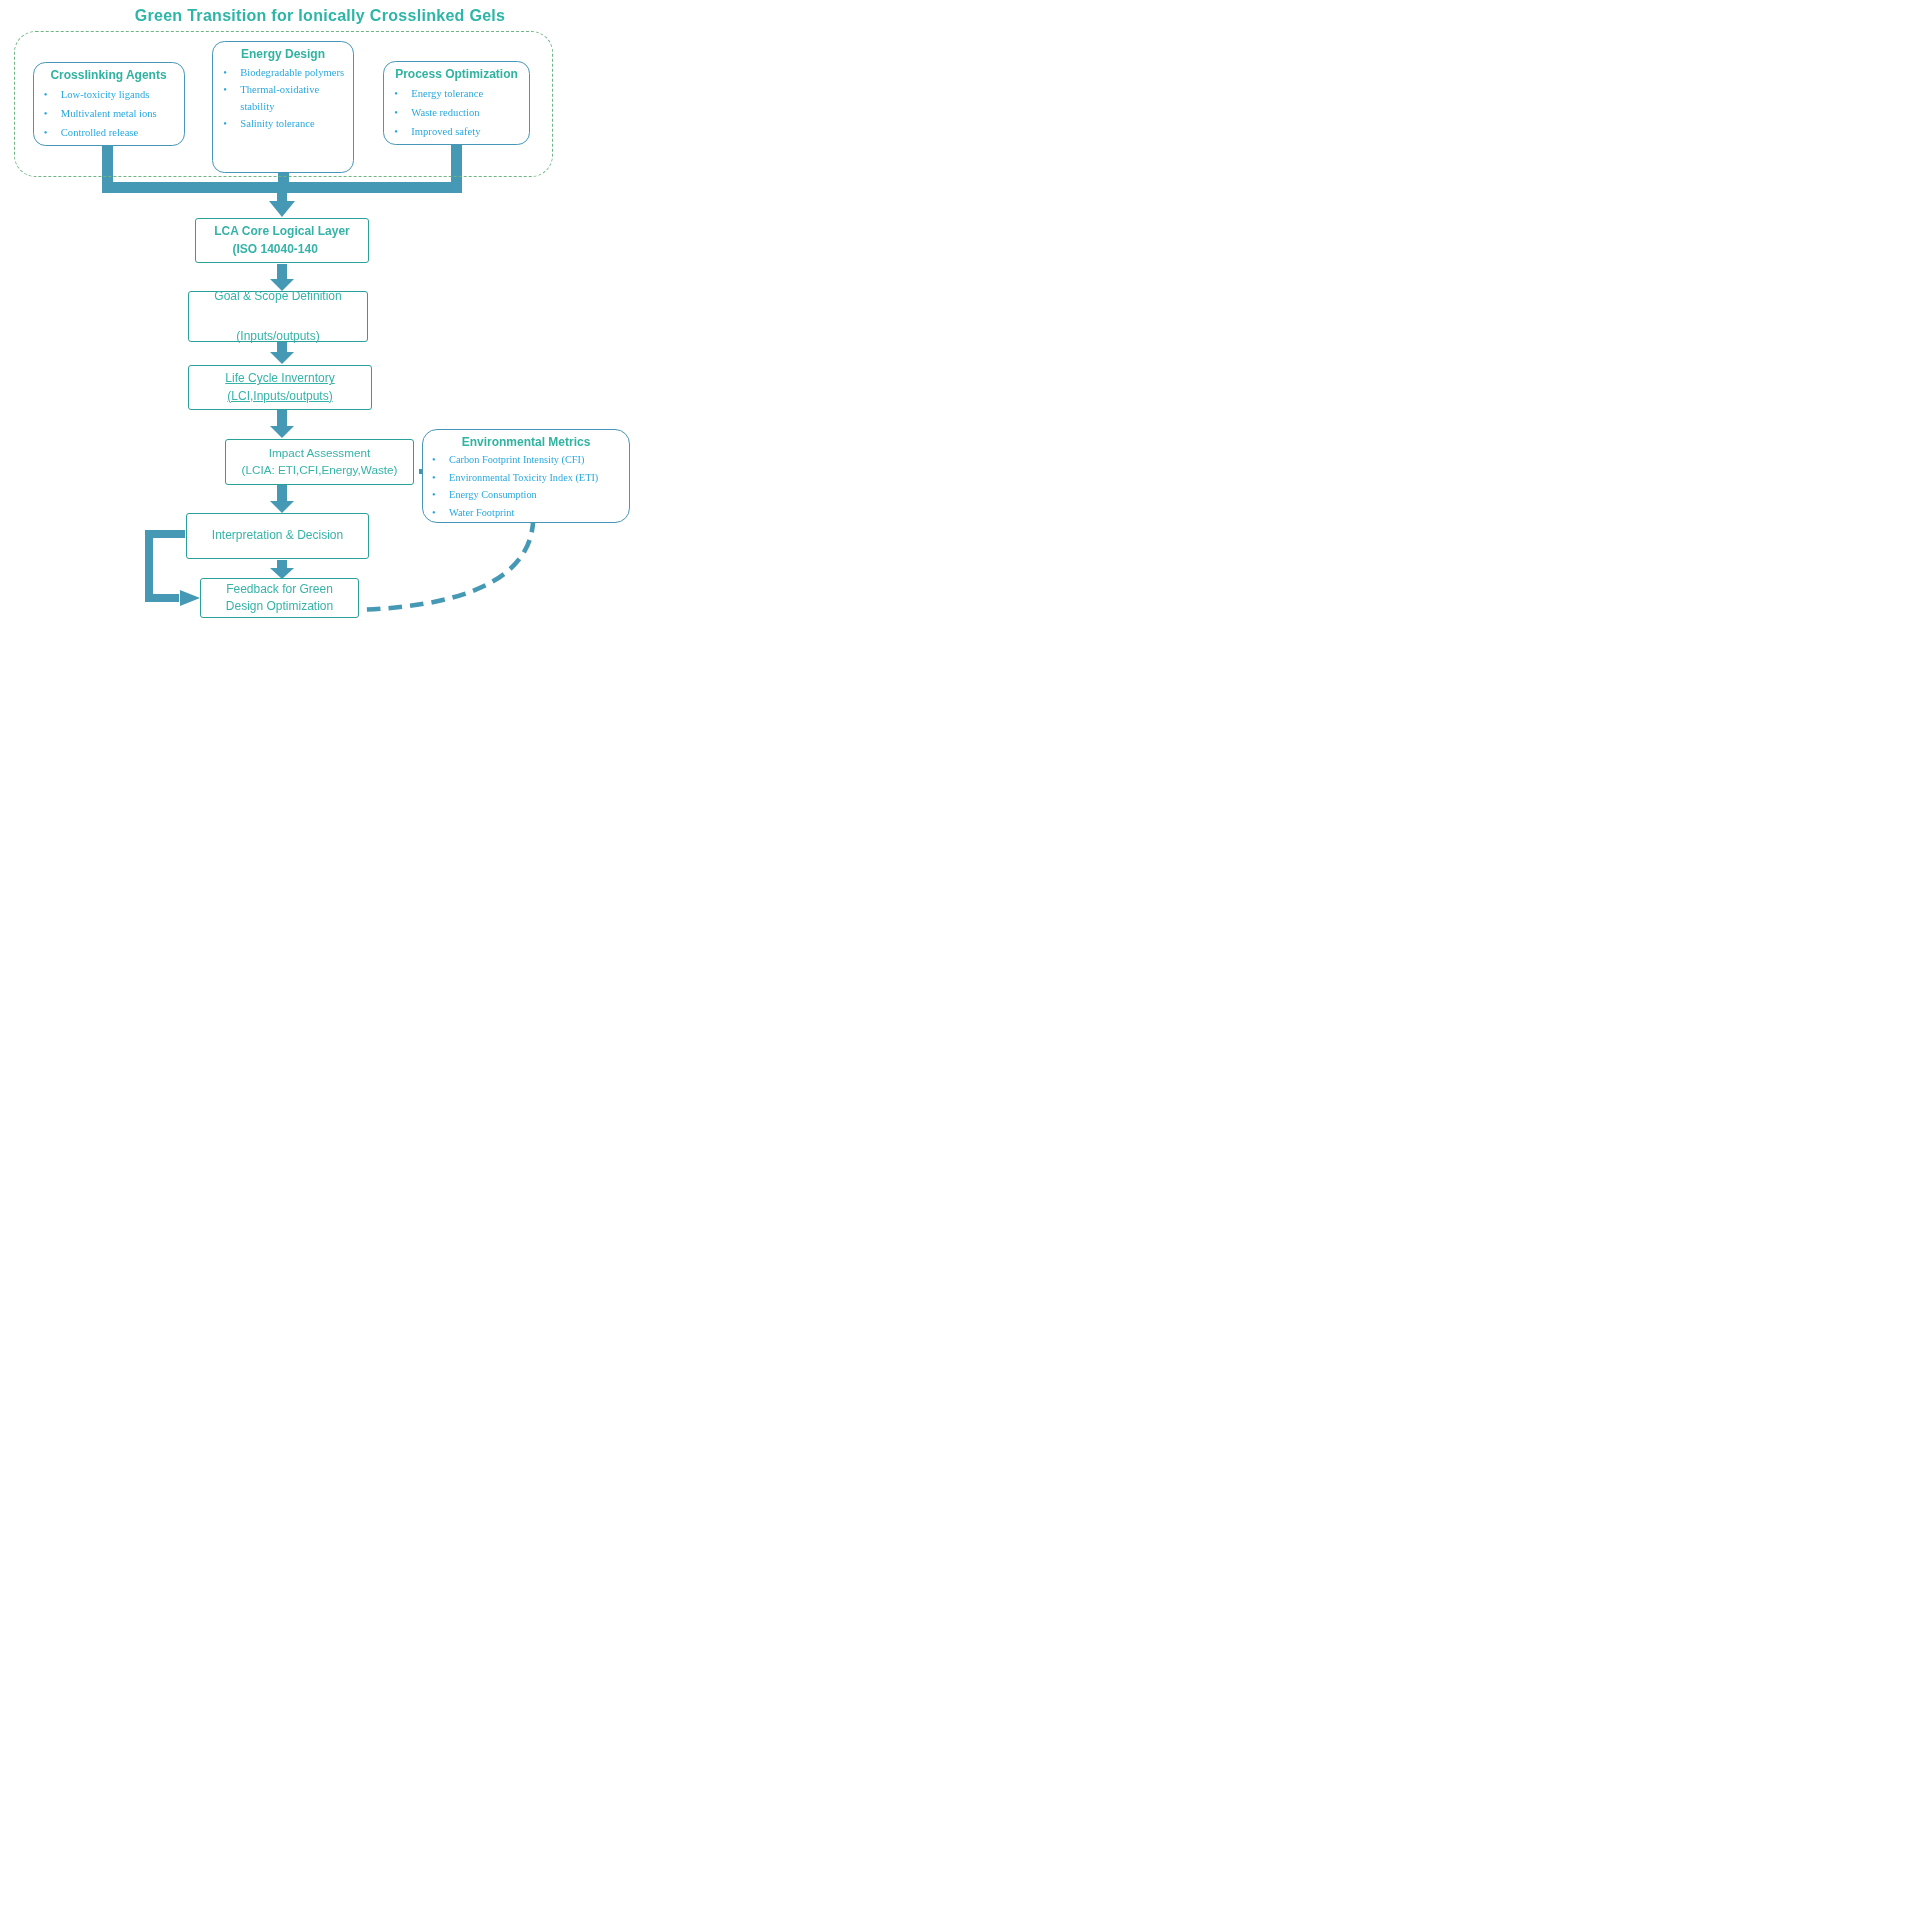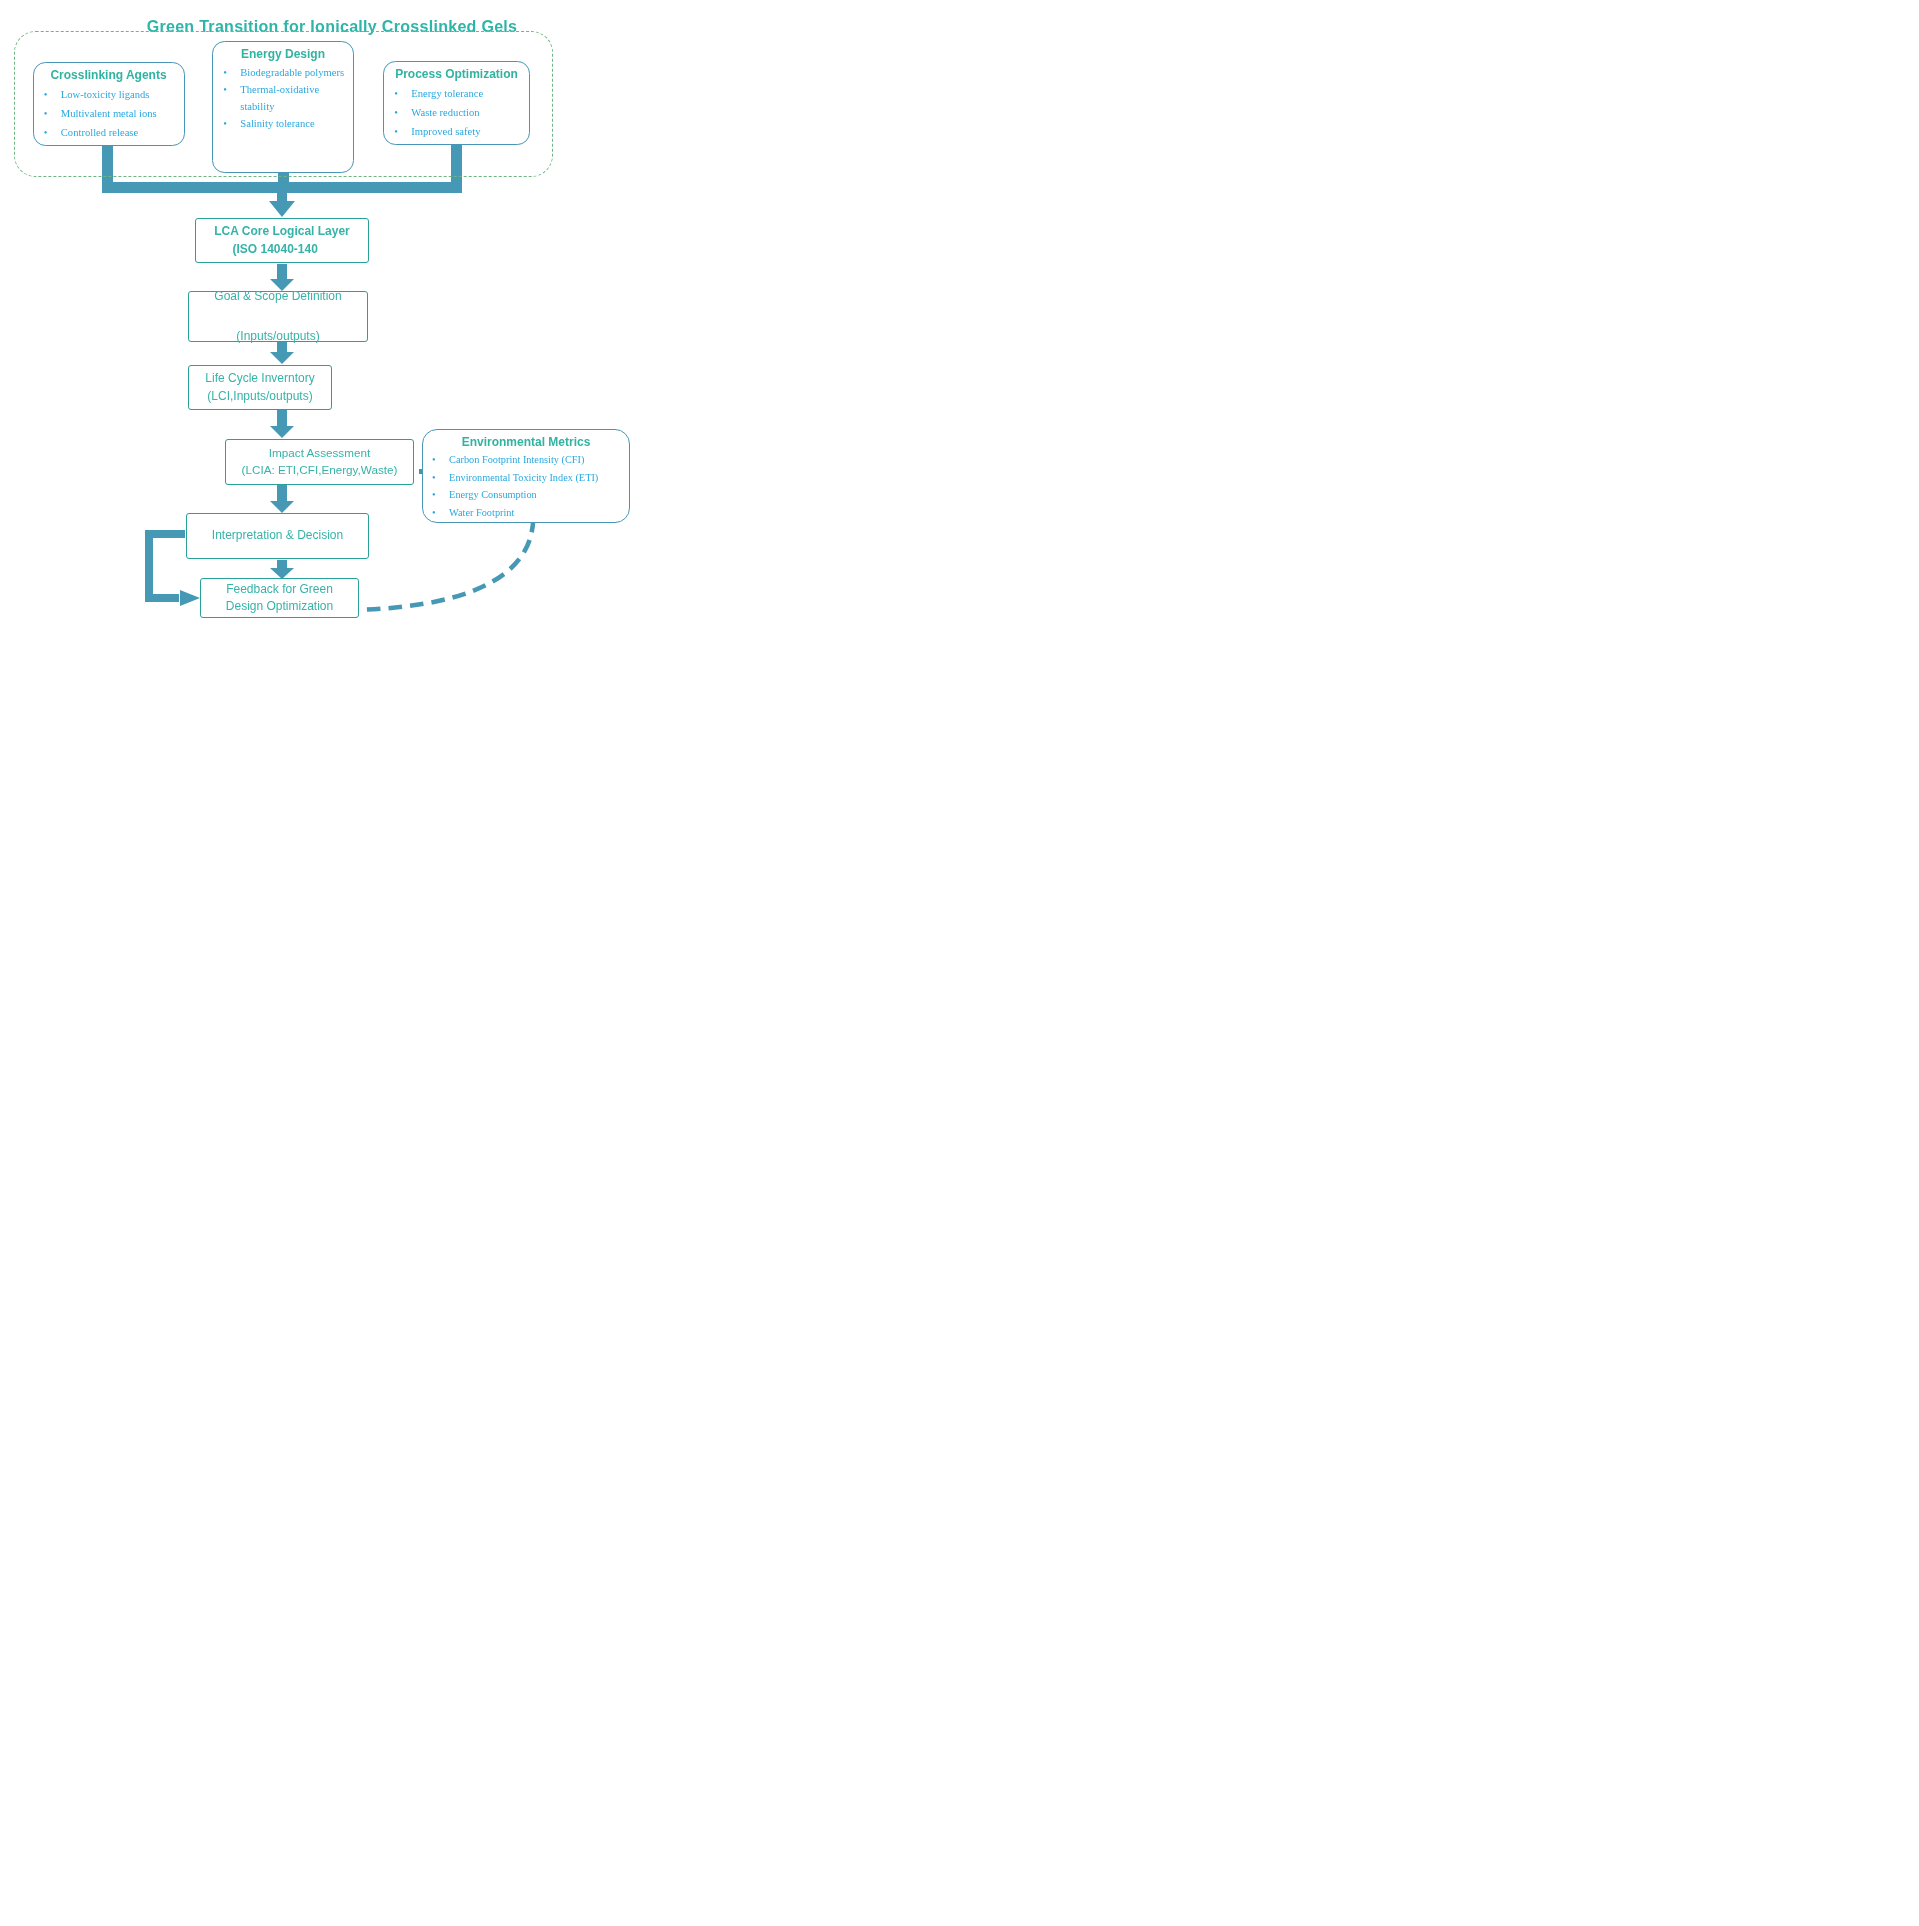--- a/index.html
+++ b/index.html
@@ -2,22 +2,22 @@
 <html style="font-size:9px"><head>
 <meta charset="utf-8">
 <style>
   html,body{margin:0;padding:0;background:#ffffff;}
   #page{
     position:relative;width:640px;height:642px;background:#ffffff;
     font-family:"Liberation Sans",sans-serif;overflow:hidden;
   }
   
   .title{
-    position:absolute;left:0;top:18px;width:100%;text-align:center;
-    font-size:16px;font-weight:bold;color:#2db5a8;letter-spacing:0.3px;padding-left:12px;
+    position:absolute;left:0;top:7px;width:100%;text-align:center;
+    font-size:16px;font-weight:bold;color:#2db5a8;letter-spacing:0.3px;
   }
   
   .dashed-container{
     position:absolute;left:14.3px;top:31px;width:537px;height:144px;
     border:1.7px dashed #6fb584;border-radius:21.7px;z-index:4;background:transparent;
   }
   
   .topbox{
     position:absolute;background:#fff;border:1.4px solid #4796b8;border-radius:12.5px;
     z-index:10;box-sizing:border-box;
@@ -41,21 +41,21 @@
   
   .flowbox{
     position:absolute;background:#fff;border:1.1px solid #2aa198;border-radius:3px;
     display:flex;flex-direction:column;justify-content:center;align-items:center;
     color:#36b3a8;font-size:12px;line-height:1.42;text-align:center;z-index:10;
     box-sizing:border-box;
   }
   #box-lca{left:195px;top:218px;width:174px;height:45px;font-weight:bold;}
   #box-lca .l2{transform:translateX(-8%);}
   #box-goal{left:188px;top:291px;width:180px;height:51px;gap:23px;}
-  #box-lci{left:188px;top:365px;width:144px;height:45px;}
+  #box-lci{left:188px;top:365px;width:184px;height:45px;text-decoration:underline;}
   #box-impact{left:188px;top:439px;width:189px;height:46px;font-size:11.7px;margin-left:37px;}
   #box-interpretation{left:186px;top:513px;width:183px;height:46px;}
   #box-feedback{left:200px;top:578px;width:159px;height:40px;}
   
   #box-metrics{
     position:absolute;left:422px;top:429px;width:208px;height:94px;
     background:#fff;border:1.4px solid #4796b8;border-radius:15px;z-index:10;
     box-sizing:border-box;
   }
   #box-metrics .hd{text-align:center;font-weight:bold;color:#31b3a1;font-size:12px;margin:4.6px 1.1px 2.3px 1.1px;}

